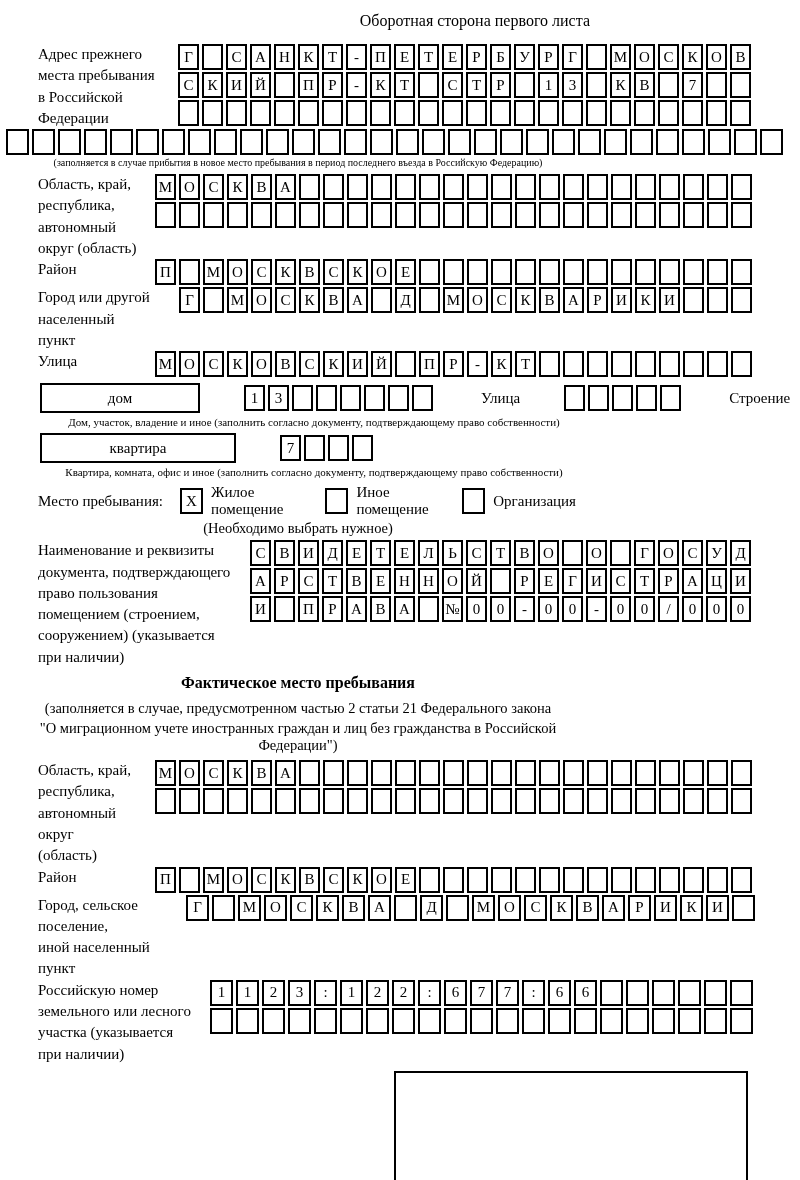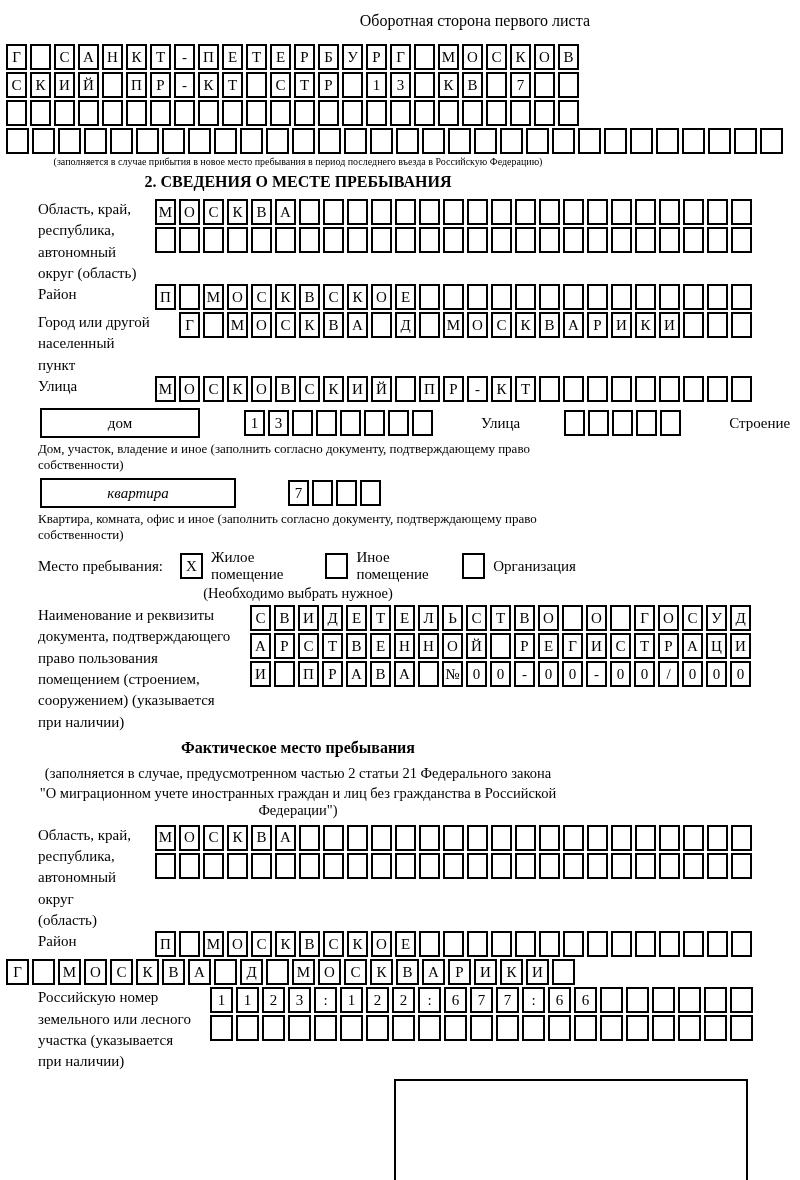--- a/index.html
+++ b/index.html
@@ -20,47 +20,51 @@
   .rows{display:flex;flex-direction:column;}
   .cellrow{display:flex;gap:3px;margin-bottom:2px;}
   .cell{
     flex:0 0 auto;width:17px;height:22px;border:2px solid #000;
     display:flex;align-items:center;justify-content:center;
     font-size:15px;line-height:1;background:#fff;
   }
   .wide .cell{width:19px;}
   .indent24{margin-left:24px;}
   .note{font-size:10px;text-align:center;margin:1px 0 6px 0;}
-  .note-left{font-size:13px;text-align:left;padding-left:32px;margin:1px 0 5px 0;}
+  .note-left{font-size:11px;text-align:center;padding-left:32px;margin:1px 0 5px 0;}
   .title{text-align:center;font-weight:bold;font-size:16px;margin:6px 0 8px 0;}
   .subnote{font-size:14.5px;text-align:center;margin:0 0 3px 0;}
   .house-row{display:flex;align-items:center;margin:4px 0 3px 0;padding-left:34px;gap:38px;}
   .wbox{border:2px solid #000;height:26px;display:flex;align-items:center;justify-content:center;box-sizing:content-box;flex:0 0 auto;}
   .dom-box{width:156px;margin-right:6px;}
-  .kv-box{width:192px;margin-right:14px;font-style:italic;}
+  .kv-box{width:192px;margin-right:6px;}
   .inline-lbl{margin:0 6px 0 10px;flex:0 0 auto;}
   .house-row .cellrow{margin-bottom:0;}
   .stay-row{display:flex;align-items:center;padding-left:32px;margin:6px 0 2px 0;}
   .chk{
     flex:0 0 auto;width:19px;height:22px;border:2px solid #000;
     display:flex;align-items:center;justify-content:center;font-size:15px;
   }
   .stay-lbl{width:142px;flex:0 0 auto;}
   .opt-lbl{margin:0 14px 0 8px;}
   .stamp-box{width:350px;height:170px;border:2px solid #000;margin-left:388px;margin-top:6px;}
   .mb6{margin-bottom:6px;}
 </style>
 </head>
 <body>
 
 <div class="page">
 
   <div class="hdr">Оборотная сторона первого листа</div>
 
   <div class="frow">
+    <div class="lbl lbl-w178">Адрес прежнего
+места пребывания
+в Российской
+Федерации</div>
     <div class="rows">
       <div class="cellrow">
           <span class="cell">Г</span>
           <span class="cell"> </span>
           <span class="cell">С</span>
           <span class="cell">А</span>
           <span class="cell">Н</span>
           <span class="cell">К</span>
           <span class="cell">Т</span>
           <span class="cell">-</span>
@@ -162,21 +166,20 @@
       <span class="cell"></span>
       <span class="cell"></span>
       <span class="cell"></span>
       <span class="cell"></span>
       <span class="cell"></span>
       <span class="cell"></span>
       <span class="cell"></span>
     </div>
   <div class="note">(заполняется в случае прибытия в новое место пребывания в период последнего въезда в Российскую Федерацию)</div>
 
-  <div class="title">2. СВЕДЕНИЯ О МЕСТЕ ПРЕБЫВАНИЯ</div>
 
   <div class="frow">
     <div class="lbl lbl-w155">Область, край,
 республика,
 автономный
 округ (область)</div>
     <div class="rows">
       <div class="cellrow">
           <span class="cell">М</span>
           <span class="cell">О</span>
@@ -551,20 +554,22 @@
         <span class="cell"></span>
         <span class="cell"></span>
         <span class="cell"></span>
         <span class="cell"></span>
         <span class="cell"></span>
         <span class="cell"></span>
       </div>
   </div>
 
   <div class="frow">
+    <div class="lbl lbl-w186">Город, сельское поселение,
+иной населенный пункт</div>
     <div class="cellrow wide">
         <span class="cell">Г</span>
         <span class="cell"> </span>
         <span class="cell">М</span>
         <span class="cell">О</span>
         <span class="cell">С</span>
         <span class="cell">К</span>
         <span class="cell">В</span>
         <span class="cell">А</span>
         <span class="cell"> </span>

